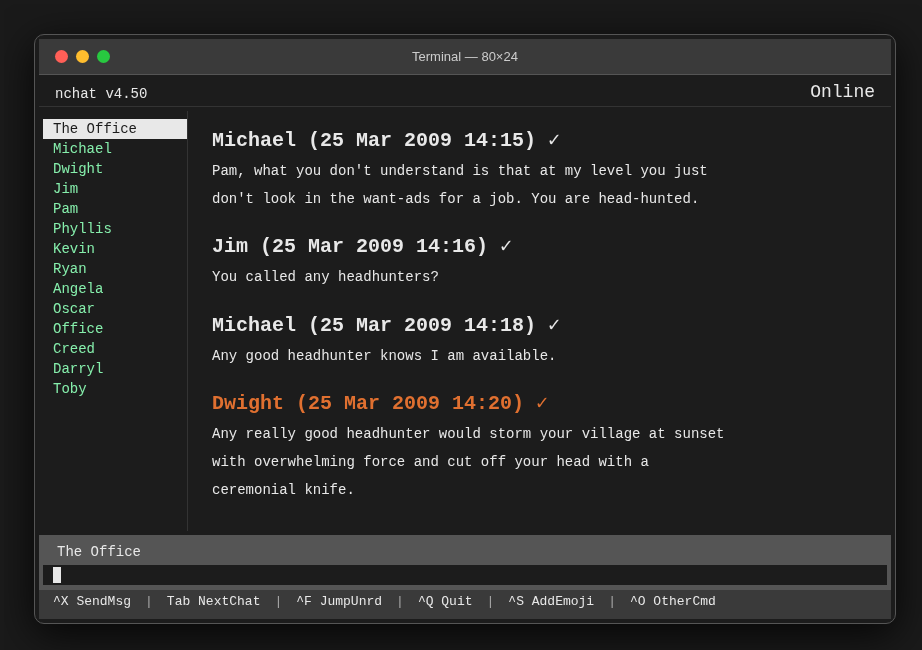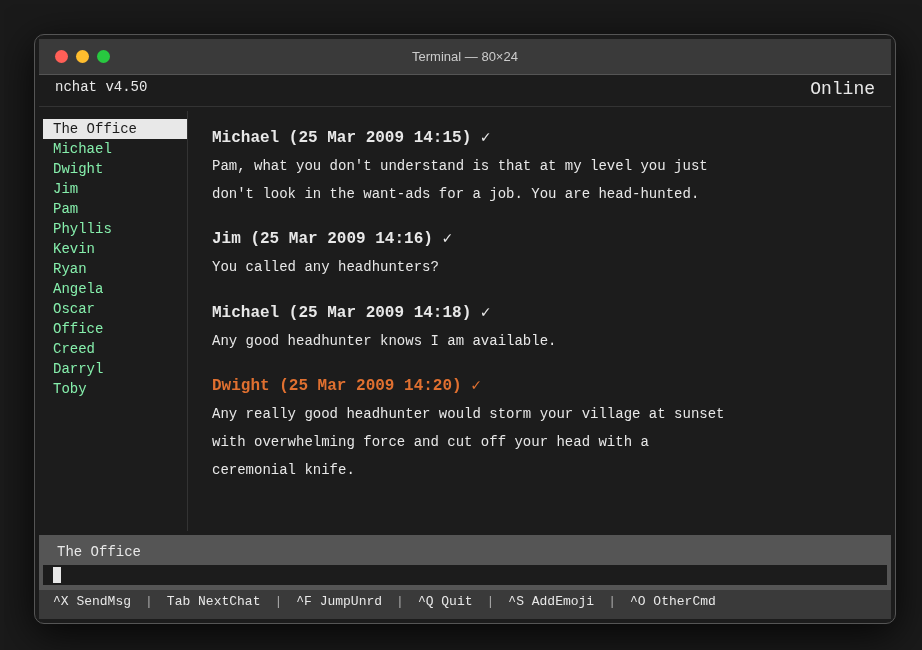--- a/index.html
+++ b/index.html
@@ -59,21 +59,21 @@
       color: #ccc;
       font-size: 13px;
       font-family: -apple-system, sans-serif;
     }
 
     
     .statusbar {
       height: 32px;
       background: #1c1c1c;
       display: flex;
-      align-items: flex-start;
+      align-items: flex-end;
       justify-content: space-between;
       padding: 0 12px;
       flex-shrink: 0;
       border-bottom: 1px solid #333;
     }
 
     .statusbar-left {
       color: #e8e8e8;
       font-size: 14px;
     }
@@ -121,21 +121,21 @@
       display: flex;
       flex-direction: column;
       gap: 4px;
     }
 
     .chat-message-block {
       margin-bottom: 4px;
     }
 
     .chat-author {
-      font-size: 16px;
+      font-size: 20px;
       font-weight: bold;
       color: #e8e8e8;
       margin-bottom: 2px;
     }
 
     .chat-author.dwight {
       color: #e07030;
     }
 
     .chat-text {

